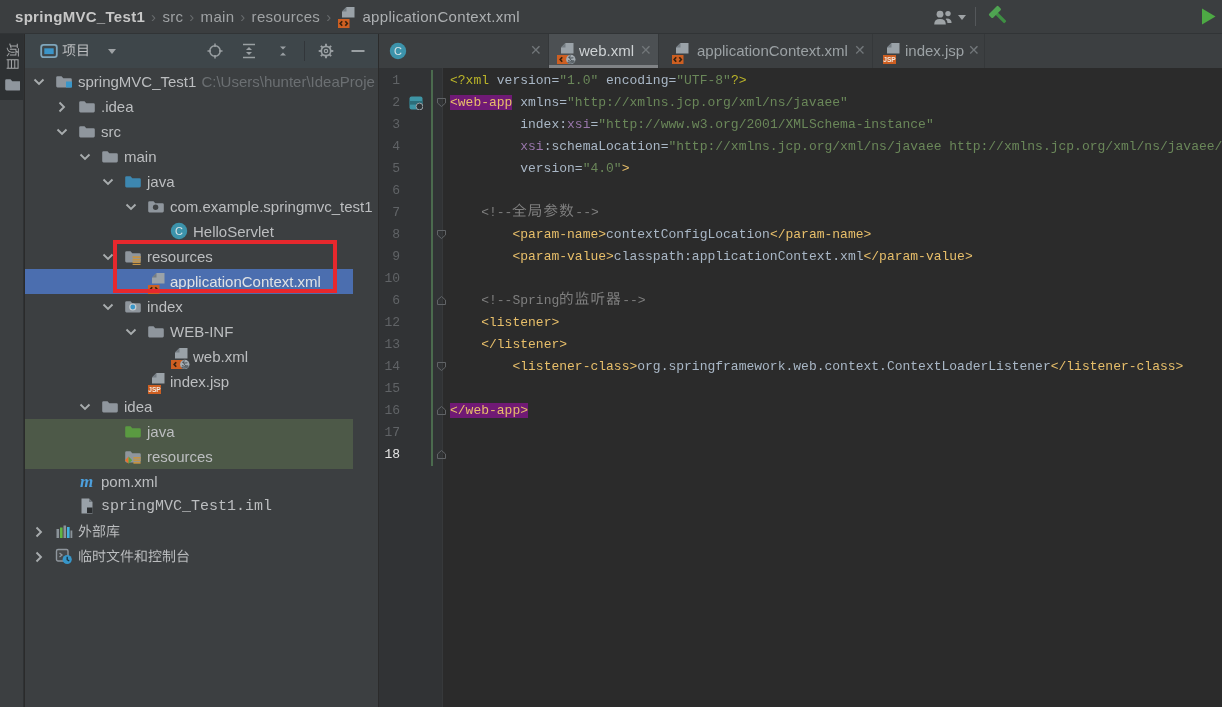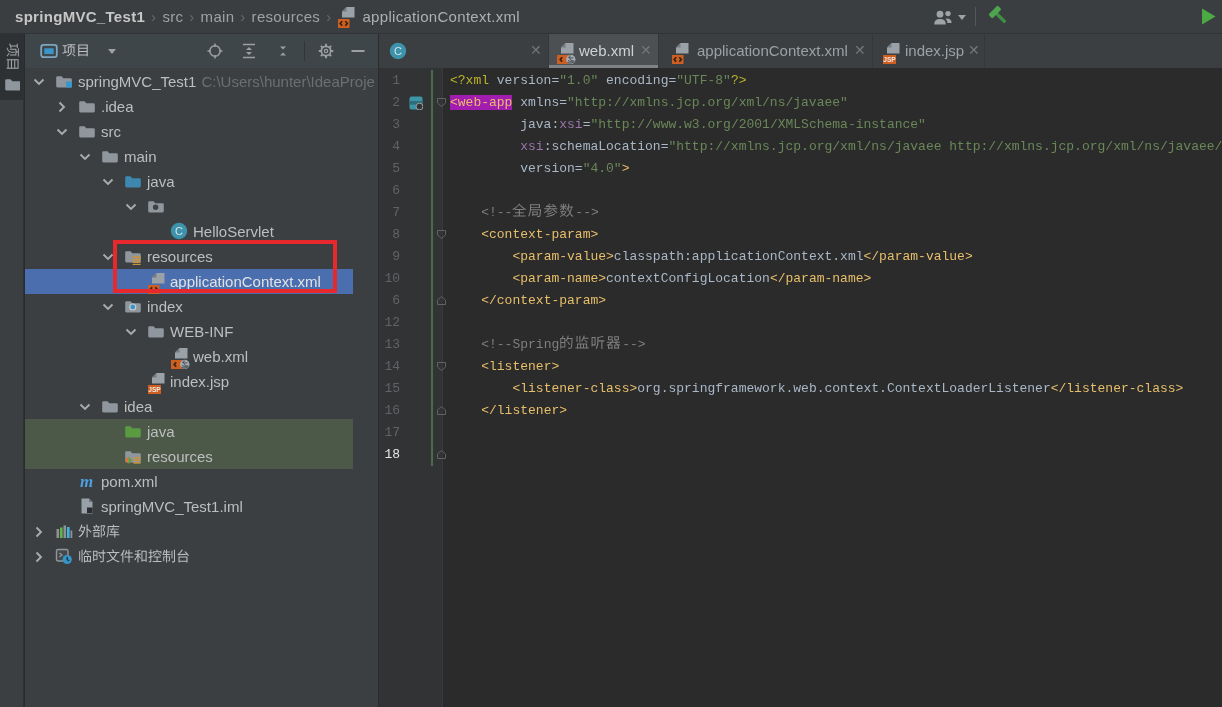--- a/index.html
+++ b/index.html
@@ -27,21 +27,21 @@
 #editor {position:absolute;left:379px;top:68px;width:843px;height:639px;background:#2b2b2b;overflow:hidden}
 #gutter {position:absolute;left:0;top:0;width:64px;height:639px;background:#313335;border-right:1px solid #37393b}
 #gnums {position:absolute;left:0;top:2px;width:21px}
 .gl {width:21px;text-align:right;font-family:"Liberation Mono",monospace;font-size:13px;line-height:22px;color:#606366}
 .gl.cur {color:#e5e5e5}
 #vcsbar {position:absolute;left:52px;top:2px;width:2px;height:396px;background:#4b6b4e}
 #code {position:absolute;left:71px;top:2px;width:772px}
 .cl {font-family:"Liberation Mono",monospace;font-size:13px;line-height:22px;white-space:pre;color:#a9b7c6}
 .pi {color:#bbb529} .a {color:#a9b7c6} .v {color:#6a8759} .tg {color:#e8bf6a}
 .c {color:#7f7f7f} .x {color:#9876aa} .tx {color:#a9b7c6}
-.hl {background:#a21caf}
+.hl {background:#701a75}
 #redrect {position:absolute;left:88px;top:206px;width:224px;height:53px;border:4px solid #e7282d;z-index:50}
 #combo {position:absolute;left:1024px;top:3px;width:160px;height:26px;border:1px solid #63676b;border-radius:7px}
 </style></head>
 <body>
 <div id="topbar">
   <div class="bc"><b>springMVC_Test1</b><span class="bsep">›</span>src<span class="bsep">›</span>main<span class="bsep">›</span>resources<span class="bsep">›</span><span style="margin-right:5px;position:relative;top:2px"><svg width="20" height="22" viewBox="0 0 20 22" style="">
           <polygon points="9.5,1 17.5,1 17.5,11.5 5,11.5 5,5.5" fill="#9aa2a8"></polygon>
           <polygon points="5,5.5 9.5,1 9.5,5.5" fill="#747c82"></polygon>
           <rect x="1" y="13" width="11.5" height="9" fill="#cd5f22"></rect>
           <path d="M5.2 15.2 L3.2 17.5 L5.2 19.8" stroke="#38220e" stroke-width="1.7" fill="none"></path>
@@ -234,20 +234,21 @@
             <svg width="14" height="14" viewBox="0 0 14 14" style="">
               <path d="M2.5 4.5 L7 9 L11.5 4.5" stroke="#a8acae" stroke-width="1.9" fill="none"></path>
             </svg>
           </div>
           <div class="tico" style="left:147px">
             <svg width="18" height="18" viewBox="0 0 18 18" style="">
               <path d="M1.2 5.6 q0-1.3 1.3-1.3 h4 l1.8 1.9 h7.2 q1.3 0 1.3 1.3 v6.6 q0 1.3-1.3 1.3 H2.5 q-1.3 0-1.3-1.3 z" fill="#8f969d"></path>
               <circle cx="8.6" cy="10.2" r="2.7" fill="#3e4143"></circle>
             </svg>
           </div>
+          <div class="tlab" style="left:170px">com.example.springmvc_test1</div>
         </div>
 <div class="trow" style="top:219px;">
           <div class="tico" style="left:170px">
             <svg width="18" height="18" viewBox="0 0 18 18" style="">
               <circle cx="9" cy="9" r="8.2" fill="#3c93ab"></circle>
               <text x="9" y="13.2" font-family="Liberation Sans" font-size="11" fill="#d8e2e5" text-anchor="middle">C</text>
             </svg>
           </div>
           <div class="tlab" style="left:193px">HelloServlet</div>
         </div>
@@ -372,21 +373,21 @@
           <div class="tlab" style="left:147px">resources</div>
         </div>
 <div class="trow" style="top:469px;">
           <div class="tico" style="left:78px">
             <svg width="18" height="18" viewBox="0 0 18 18" style="">
               <text x="2" y="14.5" font-family="Liberation Serif" font-size="17" font-weight="bold" font-style="italic" fill="#4da0dd">m</text>
             </svg>
           </div>
           <div class="tlab" style="left:101px">pom.xml</div>
         </div>
-<div class="trow" style="top:494px;">
+<div class="trow" style="top:494px;font-family:Liberation Mono, monospace;">
           <div class="tico" style="left:78px">
             <svg width="18" height="18" viewBox="0 0 18 18" style="">
               <path d="M3.5 1.5 h7.5 l3.5 3.5 v11.5 h-11 z" fill="#99a1a8"></path>
               <path d="M11 1.5 l3.5 3.5 h-3.5 z" fill="#6f767c"></path>
               <rect x="9" y="10.5" width="5.5" height="5.5" fill="#2b2e30"></rect>
             </svg>
           </div>
           <div class="tlab" style="left:101px">springMVC_Test1.iml</div>
         </div>
 <div class="trow" style="top:519px;">
@@ -574,55 +575,54 @@
   <div class="abs" style="position:absolute;left:30px;top:28px">
       <svg width="14" height="14" viewBox="0 0 14 14" style="">
         <rect x="0.5" y="0.5" width="13" height="13" rx="2" fill="#3e95a5"></rect>
         <rect x="0.5" y="5" width="13" height="3.6" fill="#2c6d79"></rect>
         <circle cx="10.5" cy="10.5" r="3.4" fill="#2e3538" stroke="#9aa0a6" stroke-width="1"></circle>
       </svg>
     </div>
   <div id="code">
       <div class="cl"><span class="pi">&lt;?xml </span><span class="a">version=</span><span class="v">"1.0"</span><span class="a"> encoding=</span><span class="v">"UTF-8"</span><span class="pi">?&gt;</span></div>
       <div class="cl"><span class="hl"><span class="tg">&lt;web-app</span></span><span class="a"> xmlns=</span><span class="v">"http://xmlns.jcp.org/xml/ns/javaee"</span></div>
-      <div class="cl">         <span class="a">java:</span><span class="x">xsi</span><span class="a">=</span><span class="v">"http://www.w3.org/2001/XMLSchema-instance"</span></div>
+      <div class="cl">         <span class="a">index:</span><span class="x">xsi</span><span class="a">=</span><span class="v">"http://www.w3.org/2001/XMLSchema-instance"</span></div>
       <div class="cl">         <span class="x">xsi</span><span class="a">:schemaLocation=</span><span class="v">"http://xmlns.jcp.org/xml/ns/javaee http://xmlns.jcp.org/xml/ns/javaee/web-app_4_0.xsd"</span></div>
       <div class="cl">         <span class="a">version=</span><span class="v">"4.0"</span><span class="tg">&gt;</span></div>
       <div class="cl">&nbsp;</div>
       <div class="cl">    <span class="c">&lt;!--</span><svg width="62.9" height="16.6" viewBox="0 0 62.9 16.6" style="vertical-align:-3.5px;opacity:1.0">
           <g transform="translate(0.00,0) scale(14.6)">
             <path d="M0.493 0.029C0.392 0.188 0.209 0.335 0.026 0.418C0.045 0.434 0.067 0.459 0.078 0.479C0.118 0.459 0.158 0.436 0.197 0.411V0.476H0.461V0.632H0.203V0.699H0.461V0.864H0.076V0.932H0.929V0.864H0.539V0.699H0.809V0.632H0.539V0.476H0.809V0.410C0.847 0.436 0.885 0.460 0.925 0.483C0.936 0.461 0.958 0.435 0.977 0.420C0.814 0.334 0.666 0.230 0.542 0.086L0.559 0.060ZM0.200 0.409C0.313 0.336 0.418 0.243 0.500 0.141C0.595 0.250 0.696 0.334 0.807 0.409Z" fill="#7f7f7f"></path>
           </g>
           <g transform="translate(15.72,0) scale(14.6)">
             <path d="M0.153 0.092V0.331C0.153 0.494 0.141 0.724 0.028 0.886C0.044 0.895 0.076 0.920 0.088 0.934C0.173 0.812 0.207 0.649 0.220 0.503H0.836C0.825 0.759 0.813 0.855 0.791 0.878C0.782 0.889 0.772 0.891 0.754 0.891C0.735 0.891 0.686 0.890 0.633 0.886C0.645 0.906 0.653 0.935 0.654 0.956C0.708 0.960 0.760 0.960 0.788 0.957C0.819 0.954 0.838 0.947 0.857 0.925C0.887 0.889 0.899 0.777 0.912 0.471C0.913 0.460 0.913 0.436 0.913 0.436H0.225L0.227 0.350H0.843V0.092ZM0.227 0.157H0.768V0.285H0.227ZM0.308 0.582V0.899H0.378V0.841H0.690V0.582ZM0.378 0.644H0.620V0.779H0.378Z" fill="#7f7f7f"></path>
           </g>
           <g transform="translate(31.44,0) scale(14.6)">
             <path d="M0.548 0.479C0.480 0.527 0.353 0.572 0.254 0.596C0.272 0.611 0.291 0.633 0.302 0.649C0.404 0.620 0.530 0.570 0.610 0.512ZM0.635 0.596C0.547 0.661 0.381 0.714 0.239 0.740C0.254 0.756 0.272 0.780 0.282 0.798C0.433 0.765 0.598 0.706 0.698 0.627ZM0.761 0.703C0.649 0.811 0.422 0.872 0.176 0.897C0.191 0.914 0.205 0.942 0.213 0.962C0.470 0.930 0.703 0.862 0.829 0.736ZM0.179 0.289C0.202 0.281 0.233 0.278 0.404 0.269C0.390 0.302 0.374 0.333 0.356 0.363H0.053V0.430H0.307C0.237 0.515 0.145 0.581 0.039 0.627C0.056 0.641 0.085 0.671 0.096 0.686C0.216 0.626 0.322 0.542 0.401 0.430H0.606C0.681 0.535 0.801 0.630 0.915 0.681C0.926 0.662 0.950 0.634 0.966 0.619C0.867 0.582 0.761 0.510 0.691 0.430H0.950V0.363H0.443C0.460 0.332 0.476 0.299 0.489 0.265L0.769 0.252C0.795 0.275 0.817 0.297 0.833 0.316L0.895 0.271C0.840 0.210 0.728 0.126 0.637 0.070L0.579 0.109C0.617 0.134 0.659 0.163 0.699 0.194L0.312 0.208C0.375 0.170 0.439 0.123 0.499 0.072L0.431 0.035C0.359 0.105 0.260 0.170 0.228 0.187C0.200 0.204 0.177 0.215 0.157 0.217C0.165 0.237 0.175 0.273 0.179 0.289Z" fill="#7f7f7f"></path>
           </g>
           <g transform="translate(47.16,0) scale(14.6)">
             <path d="M0.443 0.059C0.425 0.098 0.393 0.157 0.368 0.192L0.417 0.216C0.443 0.183 0.477 0.133 0.506 0.087ZM0.088 0.087C0.114 0.129 0.141 0.184 0.150 0.219L0.207 0.194C0.198 0.158 0.171 0.104 0.143 0.065ZM0.410 0.620C0.387 0.672 0.355 0.716 0.317 0.754C0.279 0.735 0.240 0.716 0.203 0.700C0.217 0.676 0.233 0.649 0.247 0.620ZM0.110 0.727C0.159 0.746 0.214 0.771 0.264 0.797C0.200 0.843 0.123 0.875 0.041 0.894C0.054 0.908 0.070 0.934 0.077 0.952C0.169 0.927 0.254 0.888 0.326 0.830C0.359 0.850 0.389 0.869 0.412 0.886L0.460 0.837C0.437 0.821 0.408 0.803 0.375 0.785C0.428 0.728 0.470 0.658 0.495 0.571L0.454 0.554L0.442 0.557H0.278L0.300 0.505L0.233 0.493C0.226 0.513 0.216 0.535 0.206 0.557H0.070V0.620H0.175C0.154 0.660 0.131 0.697 0.110 0.727ZM0.257 0.039V0.226H0.050V0.288H0.234C0.186 0.353 0.109 0.415 0.039 0.445C0.054 0.459 0.071 0.485 0.080 0.502C0.141 0.469 0.207 0.413 0.257 0.354V0.476H0.327V0.340C0.375 0.375 0.436 0.422 0.461 0.445L0.503 0.391C0.479 0.374 0.391 0.318 0.342 0.288H0.531V0.226H0.327V0.039ZM0.629 0.048C0.604 0.224 0.559 0.392 0.481 0.497C0.497 0.507 0.526 0.531 0.538 0.543C0.564 0.506 0.586 0.462 0.606 0.413C0.628 0.511 0.657 0.602 0.694 0.681C0.638 0.776 0.560 0.849 0.451 0.902C0.465 0.917 0.486 0.947 0.493 0.963C0.595 0.908 0.672 0.839 0.731 0.751C0.781 0.836 0.843 0.904 0.921 0.951C0.933 0.932 0.955 0.906 0.972 0.892C0.888 0.847 0.822 0.774 0.771 0.682C0.824 0.579 0.858 0.454 0.880 0.304H0.948V0.234H0.663C0.677 0.178 0.689 0.119 0.698 0.059ZM0.809 0.304C0.793 0.419 0.769 0.519 0.733 0.604C0.695 0.514 0.667 0.412 0.648 0.304Z" fill="#7f7f7f"></path>
           </g>
         </svg><span class="c">--&gt;</span></div>
-      <div class="cl">    <span class="tg">&lt;context-param&gt;</span></div>
+      <div class="cl">        <span class="tg">&lt;param-name&gt;</span><span class="tx">contextConfigLocation</span><span class="tg">&lt;/param-name&gt;</span></div>
       <div class="cl">        <span class="tg">&lt;param-value&gt;</span><span class="tx">classpath:applicationContext.xml</span><span class="tg">&lt;/param-value&gt;</span></div>
-      <div class="cl">        <span class="tg">&lt;param-name&gt;</span><span class="tx">contextConfigLocation</span><span class="tg">&lt;/param-name&gt;</span></div>
-      <div class="cl">    <span class="tg">&lt;/context-param&gt;</span></div>
       <div class="cl">&nbsp;</div>
       <div class="cl">    <span class="c">&lt;!--Spring</span><svg width="62.9" height="16.6" viewBox="0 0 62.9 16.6" style="vertical-align:-3.5px;opacity:1.0">
           <g transform="translate(0.00,0) scale(14.6)">
             <path d="M0.552 0.457C0.607 0.530 0.675 0.630 0.705 0.691L0.769 0.651C0.736 0.592 0.667 0.495 0.610 0.424ZM0.240 0.038C0.232 0.086 0.215 0.152 0.199 0.201H0.087V0.934H0.156V0.855H0.435V0.201H0.268C0.285 0.158 0.304 0.102 0.321 0.052ZM0.156 0.268H0.366V0.479H0.156ZM0.156 0.787V0.545H0.366V0.787ZM0.598 0.036C0.566 0.174 0.512 0.312 0.443 0.401C0.461 0.411 0.492 0.432 0.506 0.444C0.540 0.396 0.572 0.335 0.600 0.267H0.856C0.844 0.668 0.828 0.822 0.796 0.856C0.784 0.870 0.773 0.873 0.753 0.873C0.730 0.873 0.670 0.872 0.604 0.867C0.618 0.886 0.627 0.918 0.629 0.939C0.685 0.942 0.744 0.944 0.778 0.941C0.814 0.937 0.836 0.929 0.859 0.899C0.899 0.850 0.913 0.695 0.928 0.236C0.929 0.226 0.929 0.198 0.929 0.198H0.627C0.643 0.151 0.658 0.101 0.670 0.052Z" fill="#7f7f7f"></path>
           </g>
           <g transform="translate(15.72,0) scale(14.6)">
             <path d="M0.634 0.359C0.705 0.409 0.793 0.480 0.834 0.527L0.894 0.481C0.850 0.435 0.762 0.366 0.691 0.319ZM0.317 0.043V0.519H0.392V0.043ZM0.121 0.077V0.487H0.194V0.077ZM0.616 0.042C0.580 0.189 0.515 0.329 0.429 0.417C0.447 0.428 0.479 0.451 0.491 0.462C0.541 0.406 0.585 0.332 0.622 0.249H0.944V0.181H0.650C0.665 0.141 0.678 0.099 0.689 0.056ZM0.160 0.579V0.865H0.046V0.933H0.957V0.865H0.849V0.579ZM0.230 0.865V0.644H0.364V0.865ZM0.434 0.865V0.644H0.570V0.865ZM0.639 0.865V0.644H0.776V0.865Z" fill="#7f7f7f"></path>
           </g>
           <g transform="translate(31.44,0) scale(14.6)">
             <path d="M0.473 0.145V0.409C0.473 0.560 0.463 0.764 0.355 0.909C0.372 0.917 0.405 0.943 0.418 0.958C0.527 0.812 0.549 0.596 0.551 0.437H0.745V0.958H0.821V0.437H0.950V0.363H0.551V0.198C0.675 0.175 0.810 0.142 0.906 0.104L0.843 0.045C0.757 0.083 0.606 0.121 0.473 0.145ZM0.076 0.132V0.792H0.149V0.714H0.354V0.132ZM0.149 0.204H0.279V0.641H0.149Z" fill="#7f7f7f"></path>
           </g>
           <g transform="translate(47.16,0) scale(14.6)">
             <path d="M0.196 0.150H0.366V0.291H0.196ZM0.622 0.150H0.802V0.291H0.622ZM0.614 0.396C0.656 0.412 0.706 0.437 0.740 0.460H0.452C0.475 0.428 0.495 0.395 0.511 0.362L0.437 0.348V0.085H0.128V0.356H0.431C0.415 0.391 0.392 0.426 0.364 0.460H0.052V0.527H0.298C0.230 0.587 0.141 0.641 0.030 0.682C0.045 0.696 0.064 0.722 0.072 0.739L0.128 0.715V0.960H0.198V0.931H0.365V0.954H0.437V0.651H0.246C0.305 0.613 0.355 0.571 0.396 0.527H0.582C0.624 0.573 0.679 0.616 0.739 0.651H0.555V0.960H0.624V0.931H0.802V0.954H0.875V0.716L0.924 0.732C0.934 0.714 0.955 0.686 0.972 0.672C0.863 0.646 0.751 0.592 0.675 0.527H0.949V0.460H0.774L0.801 0.431C0.768 0.405 0.704 0.374 0.653 0.356ZM0.553 0.085V0.356H0.875V0.085ZM0.198 0.865V0.717H0.365V0.865ZM0.624 0.865V0.717H0.802V0.865Z" fill="#7f7f7f"></path>
           </g>
         </svg><span class="c">--&gt;</span></div>
       <div class="cl">    <span class="tg">&lt;listener&gt;</span></div>
+      <div class="cl">    <span class="tg">&lt;/listener&gt;</span></div>
       <div class="cl">        <span class="tg">&lt;listener-class&gt;</span><span class="tx">org.springframework.web.context.ContextLoaderListener</span><span class="tg">&lt;/listener-class&gt;</span></div>
-      <div class="cl">    <span class="tg">&lt;/listener&gt;</span></div>
       <div class="cl">&nbsp;</div>
+      <div class="cl"><span class="hl"><span class="tg">&lt;/web-app&gt;</span></span></div>
     </div>
 </div>
 
 </body></html>

